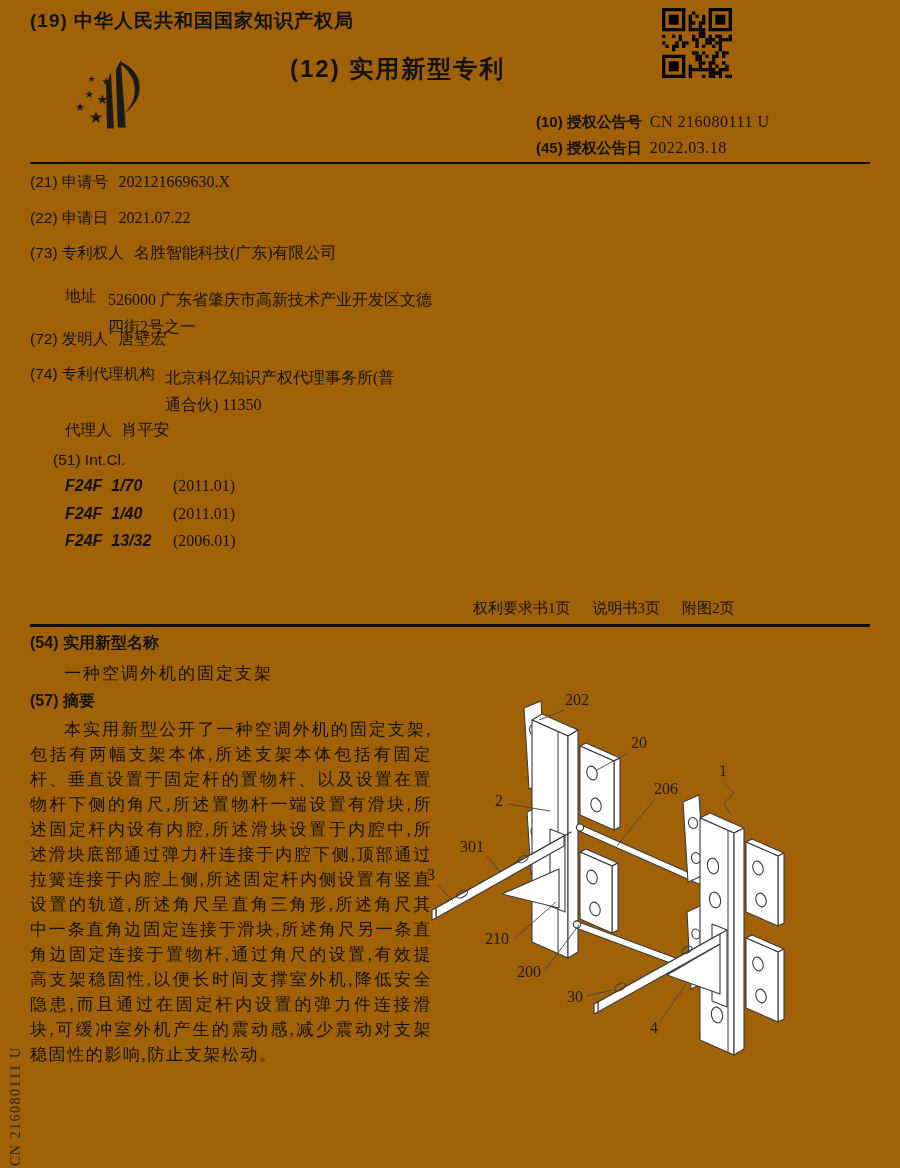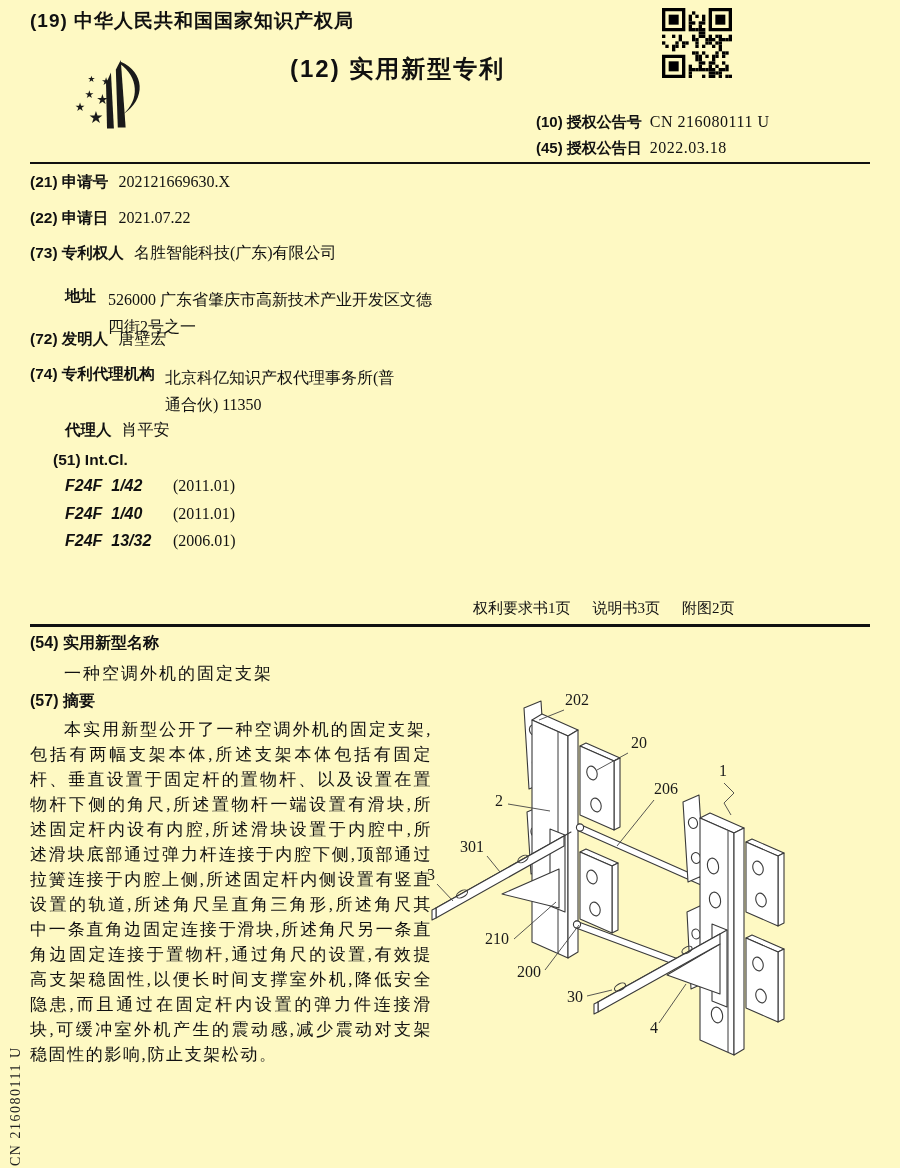--- a/index.html
+++ b/index.html
@@ -1,35 +1,35 @@
 <!DOCTYPE html>
 <html><head>
 <meta charset="utf-8">
 <style>
   html,body{margin:0;padding:0;background:#888;}
-  .page{position:relative;width:900px;height:1168px;background:#fef9c3;margin:0 auto;overflow:hidden;
+  .page{position:relative;width:900px;height:1168px;background:#a16207;margin:0 auto;overflow:hidden;
         font-family:"Liberation Serif",serif;color:#111;}
   .abs{position:absolute;}
   .sans{font-family:"Liberation Sans","DejaVu Sans",sans-serif;}
   .serif{font-family:"Liberation Serif","DejaVu Serif",serif;}
 
   .office{left:30px;top:8px;font-size:19px;font-weight:bold;letter-spacing:1px;}
   .doc-type{left:290px;top:53px;font-size:24px;font-weight:bold;letter-spacing:2px;}
   .emblem{left:58px;top:54px;width:100px;height:96px;}
   .qr{left:662px;top:8px;width:70px;height:70px;}
 
   .publine{left:536px;font-size:15px;white-space:nowrap;}
   .publine .lbl{font-weight:bold;font-family:"Liberation Sans","DejaVu Sans",sans-serif;}
   .publine .val{font-family:"Liberation Serif",serif;font-size:16px;margin-left:8px;letter-spacing:0.5px;}
   .pub-no{top:113px;} .pub-date{top:139px;}
   .rule1{left:30px;top:162px;width:840px;height:2px;background:#111;}
   .rule2{left:30px;top:624px;width:840px;height:3px;background:#111;}
 
   .entry{left:30px;width:420px;font-size:16px;}
-  .entry .lbl{font-weight:bold;font-family:"Liberation Sans","DejaVu Sans",sans-serif;font-size:15.5px;}
+  .entry .lbl{font-weight:normal;font-family:"Liberation Sans","DejaVu Sans",sans-serif;font-size:15.5px;}
   .entry .val{font-family:"Liberation Serif",serif;margin-left:10px;}
   .e-appno{top:172px;} .e-appdate{top:208px;} .e-patentee{top:243px;}
   .e-address{top:286px;display:flex;}
   .e-address .lbl{margin-left:35px;flex:0 0 auto;}
   .e-address .val{width:330px;line-height:27px;margin-left:12px;}
   .e-inventor{top:329px;}
   .e-agency{top:364px;display:flex;}
   .e-agency .val{width:232px;line-height:27px;}
   .e-agent{top:420px;} .e-agent .lbl{margin-left:35px;}
   .e-intcl{top:451px;margin-left:23px;}
@@ -222,21 +222,21 @@
     <span class="lbl">(74) 专利代理机构</span>
       <span class="val">北京科亿知识产权代理事务所(普通合伙) 11350</span>
   </div>
   <div class="abs entry e-agent">
     <span class="lbl">代理人</span><span class="val">肖平安</span>
   </div>
   <div class="abs entry e-intcl">
     <span class="lbl">(51) Int.Cl.</span>
   </div>
   <div class="abs iclrow icl0">
-    <span class="code">F24F  1/42</span><span class="serif">(2011.01)</span>
+    <span class="code">F24F  1/70</span><span class="serif">(2011.01)</span>
   </div>
   <div class="abs iclrow icl1">
     <span class="code">F24F  1/40</span><span class="serif">(2011.01)</span>
   </div>
   <div class="abs iclrow icl2">
     <span class="code">F24F  13/32</span><span class="serif">(2006.01)</span>
   </div>
 
   <div class="abs pages-line">
     <span>权利要求书1页</span><span>说明书3页</span><span>附图2页</span>

